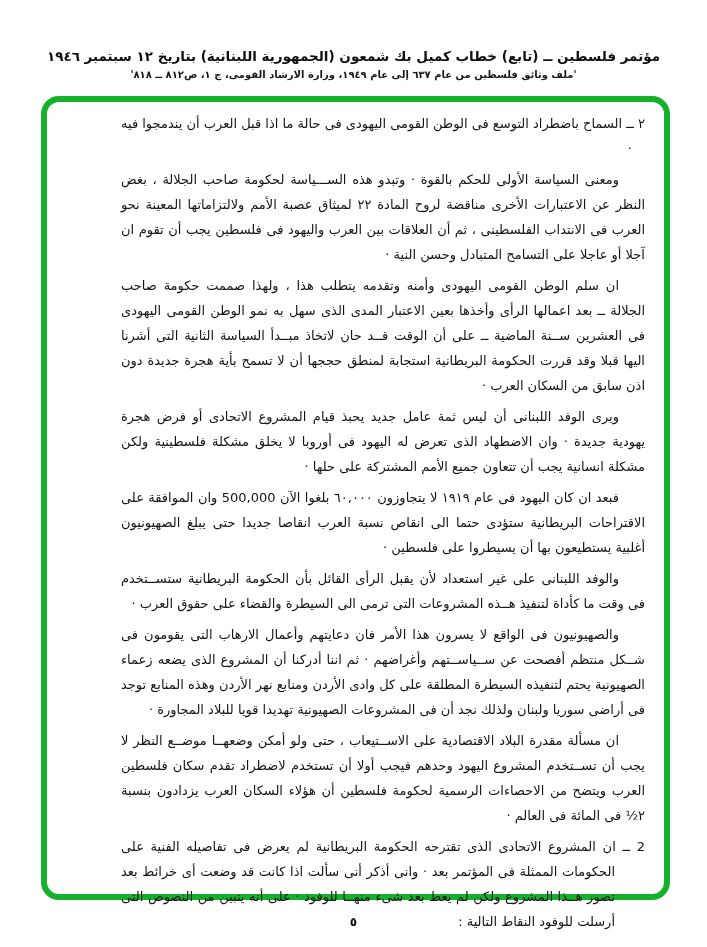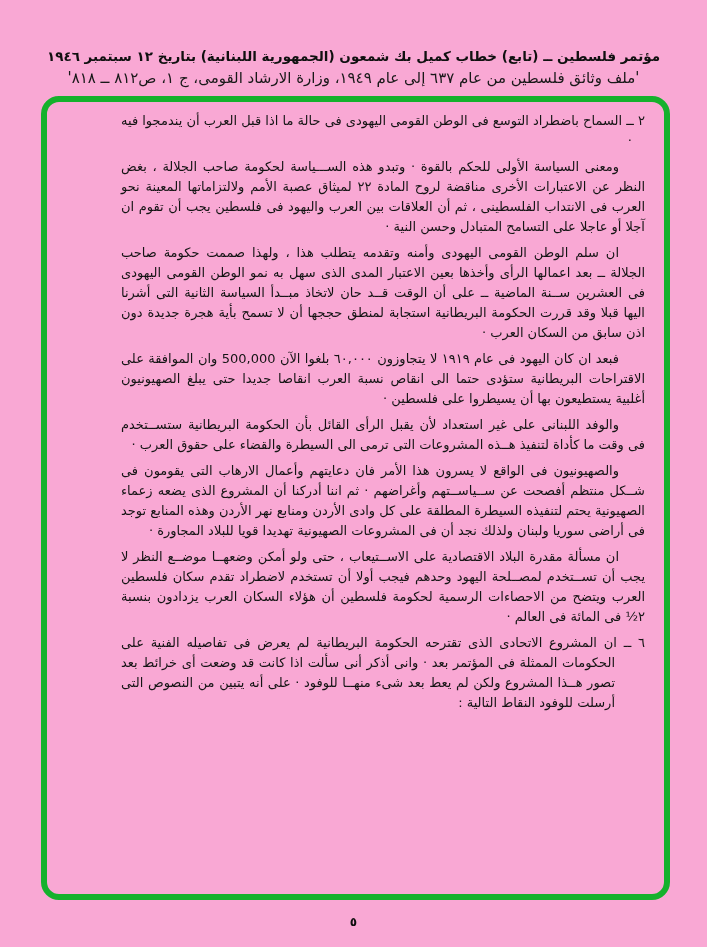--- a/index.html
+++ b/index.html
@@ -14,67 +14,68 @@
   }
   .header{
     position:absolute;top:48px;left:0;right:0;
     text-align:center;direction:rtl;
   }
   .header .title{
     font-size:13.5px;font-weight:bold;letter-spacing:0;
     color:#101010;
   }
   .header .source{
-    font-size:15px;font-weight:normal;margin-top:5px;color:#181818;
+    font-size:10px;font-weight:bold;margin-top:5px;color:#181818;
   }
   .frame{
     position:absolute;left:41px;top:96px;
     width:629px;height:804px;
     box-sizing:border-box;
     border:6px solid #15b12c;
     border-radius:18px;
     background:transparent;
   }
   .content{
     position:absolute;top:111px;right:62px;
     width:524px;
     direction:rtl;
     text-align:justify;
     font-size:13px;
-    line-height:20px;
+    line-height:25px;
     color:#141414;
   }
   .content p{margin:0 0 6px 0;}
   .content p.body{text-indent:26px;}
   .content p.num-item{padding-right:13px;text-indent:-13px;}
   .content p.num-item.hang{padding-right:30px;text-indent:-30px;}
   .page-num{
     position:absolute;bottom:18px;left:0;right:0;
     text-align:center;
     font-size:12px;font-weight:bold;color:#101010;
   }
 </style>
 </head>
 <body>
 
-<div class="page" style="background: #f9a8d4; color: rgb(20, 20, 20);">
+<div class="page" style="background: #ffffff; color: rgb(20, 20, 20);">
 
   <div class="header">
     <div class="title">مؤتمر فلسطين ــ (تابع) خطاب كميل بك شمعون (الجمهورية اللبنانية) بتاريخ ١٢ سبتمبر ١٩٤٦</div>
     <div class="source">'ملف وثائق فلسطين من عام ٦٣٧ إلى عام ١٩٤٩، وزارة الارشاد القومى، ج ١، ص٨١٢ ــ ٨١٨'</div>
   </div>
 
   <div class="frame" style="border-color: rgb(21, 177, 44);"></div>
 
   <div class="content">
     <p class="num-item">٢ ــ السماح باضطراد التوسع فى الوطن القومى اليهودى فى حالة ما اذا قبل العرب أن يندمجوا فيه ·</p>
     <p class="body">ومعنى السياسة الأولى للحكم بالقوة · وتبدو هذه الســـياسة لحكومة صاحب الجلالة ، بغض النظر عن الاعتبارات الأخرى مناقضة لروح المادة ٢٢ لميثاق عصبة الأمم ولالتزاماتها المعينة نحو العرب فى الانتداب الفلسطينى ، ثم أن العلاقات بين العرب واليهود فى فلسطين يجب أن تقوم ان آجلا أو عاجلا على التسامح المتبادل وحسن النية ·</p>
     <p class="body">ان سلم الوطن القومى اليهودى وأمنه وتقدمه يتطلب هذا ، ولهذا صممت حكومة صاحب الجلالة ــ بعد اعمالها الرأى وأخذها بعين الاعتبار المدى الذى سهل به نمو الوطن القومى اليهودى فى العشرين ســنة الماضية ــ على أن الوقت قــد حان لاتخاذ مبــدأ السياسة الثانية التى أشرنا اليها قبلا وقد قررت الحكومة البريطانية استجابة لمنطق حججها أن لا تسمح بأية هجرة جديدة دون اذن سابق من السكان العرب ·</p>
+    <p class="body">ويرى الوفد اللبنانى أن ليس ثمة عامل جديد يحبذ قيام المشروع الاتحادى أو فرض هجرة يهودية جديدة · وان الاضطهاد الذى تعرض له اليهود فى أوروبا لا يخلق مشكلة فلسطينية ولكن مشكلة انسانية يجب أن تتعاون جميع الأمم المشتركة على حلها ·</p>
     <p class="body">فبعد ان كان اليهود فى عام ١٩١٩ لا يتجاوزون ٦٠,٠٠٠ بلغوا الآن 500,000 وان الموافقة على الاقتراحات البريطانية ستؤدى حتما الى انقاص نسبة العرب انقاصا جديدا حتى يبلغ الصهيونيون أغلبية يستطيعون بها أن يسيطروا على فلسطين ·</p>
     <p class="body">والوفد اللبنانى على غير استعداد لأن يقبل الرأى القائل بأن الحكومة البريطانية ستســتخدم فى وقت ما كأداة لتنفيذ هــذه المشروعات التى ترمى الى السيطرة والقضاء على حقوق العرب ·</p>
     <p class="body">والصهيونيون فى الواقع لا يسرون هذا الأمر فان دعايتهم وأعمال الارهاب التى يقومون فى شــكل منتظم أفصحت عن ســياســتهم وأغراضهم · ثم اننا أدركنا أن المشروع الذى يضعه زعماء الصهيونية يحتم لتنفيذه السيطرة المطلقة على كل وادى الأردن ومنابع نهر الأردن وهذه المنابع توجد فى أراضى سوريا ولبنان ولذلك نجد أن فى المشروعات الصهيونية تهديدا قويا للبلاد المجاورة ·</p>
-    <p class="body">ان مسألة مقدرة البلاد الاقتصادية على الاســتيعاب ، حتى ولو أمكن وضعهــا موضــع النظر لا يجب أن تســتخدم لمصــلحة اليهود وحدهم فيجب أولا أن تستخدم لاضطراد تقدم سكان فلسطين العرب ويتضح من الاحصاءات الرسمية لحكومة فلسطين أن هؤلاء السكان العرب يزدادون بنسبة ٢½ فى المائة فى العالم ·</p>
-    <p class="num-item hang">٦ ــ ان المشروع الاتحادى الذى تقترحه الحكومة البريطانية لم يعرض فى تفاصيله الفنية على الحكومات الممثلة فى المؤتمر بعد · وانى أذكر أنى سألت اذا كانت قد وضعت أى خرائط بعد تصور هــذا المشروع ولكن لم يعط بعد شىء منهــا للوفود · على أنه يتبين من النصوص التى أرسلت للوفود النقاط التالية :</p>
+    <p class="body">ان مسألة مقدرة البلاد الاقتصادية على الاســتيعاب ، حتى ولو أمكن وضعهــا موضــع النظر لا يجب أن تســتخدم المشروع اليهود وحدهم فيجب أولا أن تستخدم لاضطراد تقدم سكان فلسطين العرب ويتضح من الاحصاءات الرسمية لحكومة فلسطين أن هؤلاء السكان العرب يزدادون بنسبة ٢½ فى المائة فى العالم ·</p>
+    <p class="num-item hang">2 ــ ان المشروع الاتحادى الذى تقترحه الحكومة البريطانية لم يعرض فى تفاصيله الفنية على الحكومات الممثلة فى المؤتمر بعد · وانى أذكر أنى سألت اذا كانت قد وضعت أى خرائط بعد تصور هــذا المشروع ولكن لم يعط بعد شىء منهــا للوفود · على أنه يتبين من النصوص التى أرسلت للوفود النقاط التالية :</p>
   </div>
 
   <div class="page-num">٥</div>
 
 </div>
 
 </body></html>

